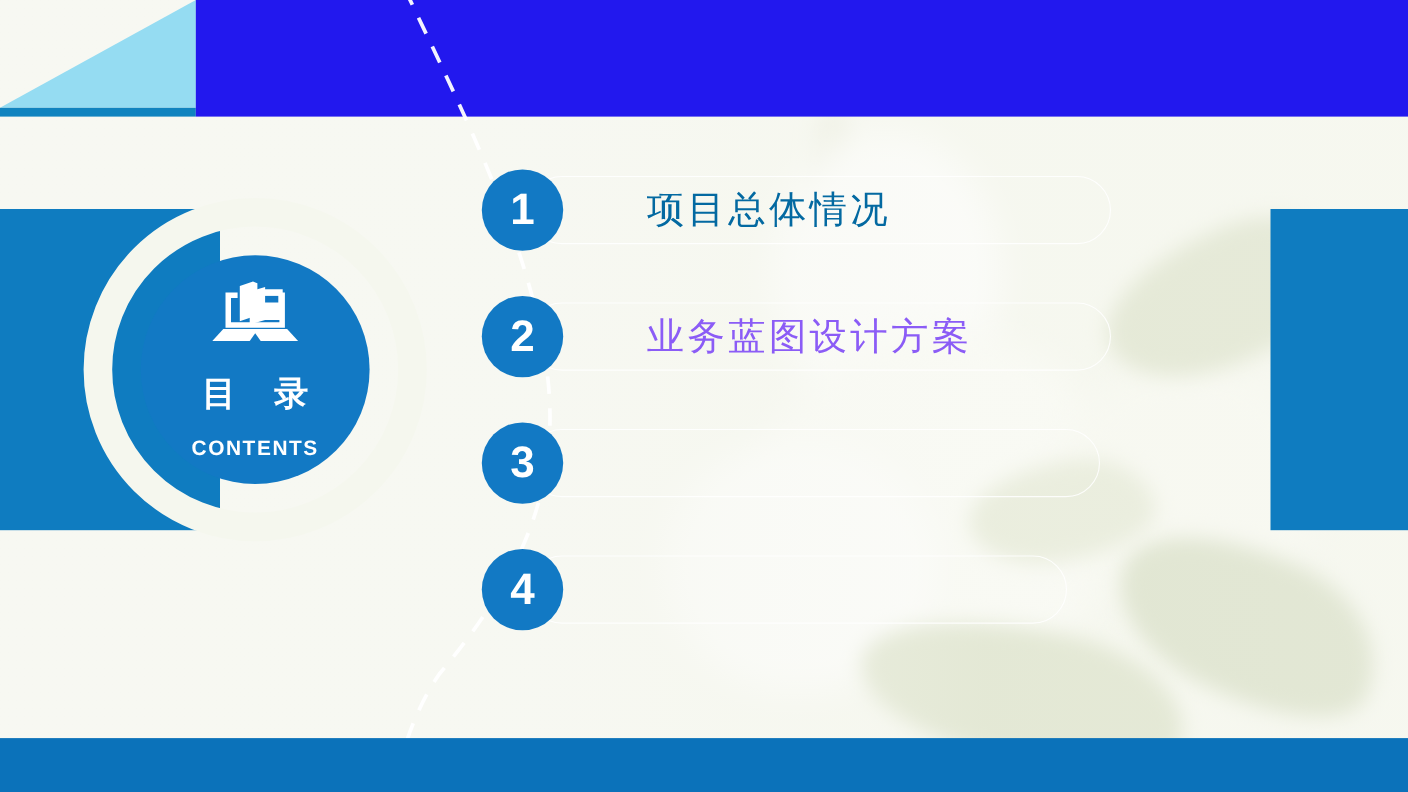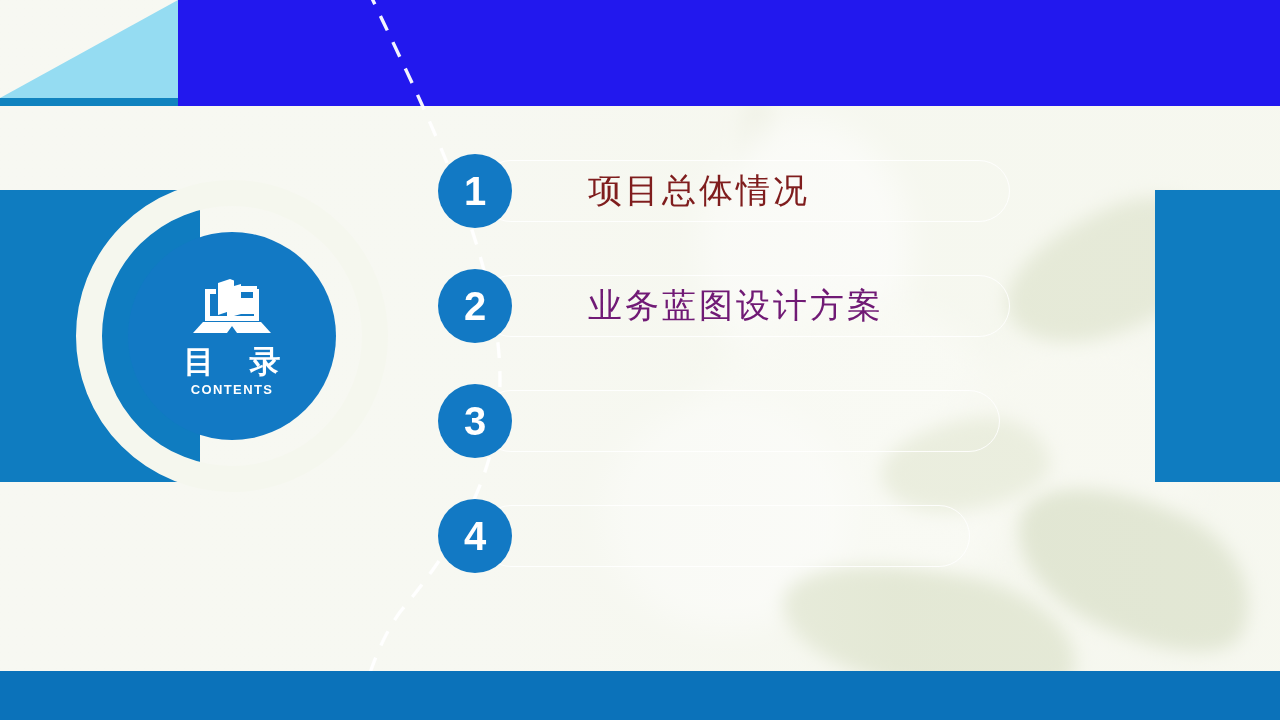--- a/index.html
+++ b/index.html
@@ -30,46 +30,46 @@
   .bottom-bar{position:absolute;left:0;bottom:0;width:100%;height:49px;background:#0b72ba;}
 
   
   .right-rect{position:absolute;left:1155px;top:190px;width:125px;height:292px;background:#0f7cc0;}
 
   
   .left-panel{position:absolute;left:0;top:190px;width:200px;height:292px;background:#0f7cc0;}
   .left-ring{position:absolute;left:76px;top:180px;width:312px;height:312px;border-radius:50%;
              border:26px solid #f5f7ee;box-sizing:border-box;}
   .logo-circle{position:absolute;left:128px;top:232px;width:208px;height:208px;border-radius:50%;
-               background:#1279c4;display:flex;flex-direction:column;align-items:center;justify-content:center;}
+               background:#1279c4;display:flex;flex-direction:column;align-items:center;justify-content:center;gap:20px;}
   .logo-icon{width:82px;height:62px;margin-bottom:8px;}
   .logo-cn{color:#ffffff;font-size:31px;font-weight:bold;letter-spacing:12px;
            text-indent:12px;line-height:1.05;font-family:"DejaVu Sans",sans-serif;}
-  .logo-en{color:#ffffff;font-size:13px;font-weight:bold;letter-spacing:1.4px;margin-top:4px;}
+  .logo-en{color:#ffffff;font-size:19px;font-weight:bold;letter-spacing:1.4px;margin-top:4px;}
 
   
   .dash-svg{position:absolute;left:0;top:0;width:1280px;height:720px;pointer-events:none;}
 
   
   .menu{position:absolute;left:432px;top:150px;width:620px;}
   .menu-item{position:relative;height:82px;margin-bottom:33px;}
   .num-circle{position:absolute;left:6px;top:4px;width:74px;height:74px;border-radius:50%;
               background:#1279c4;color:#fff;display:flex;align-items:center;justify-content:center;
               font-size:40px;font-weight:bold;line-height:1;z-index:3;}
   .pill{position:absolute;left:48px;top:10px;height:62px;border-radius:31px;
         border:1.6px solid rgba(255,255,255,.88);box-sizing:border-box;z-index:1;}
   .pill.w1{width:530px;}
   .pill.w2{width:530px;}
   .pill.w3{width:520px;}
   .pill.w4{width:490px;}
   .item-label{position:absolute;left:156px;top:10px;height:62px;display:flex;align-items:center;
               font-size:34px;letter-spacing:3px;z-index:2;
               font-family:"DejaVu Sans","Liberation Sans",sans-serif;}
-  .item-label.active{color:#7f1d1d;}
-  .item-label.muted{color:#701a75;}
+  .item-label.active{color:#0369a1;}
+  .item-label.muted{color:#8b5cf6;}
 </style>
 </head>
 <body>
 
 <div class="slide">
 
   <div class="bg-photo">
     <div class="wash"></div>
     <div class="stem" style="left:735px;top:100px;width:34px;height:150px;background:#e7e9d6;transform:rotate(6deg);"></div>
     <div class="petal" style="left:700px;top:120px;width:210px;height:260px;background:#ffffff;"></div>

